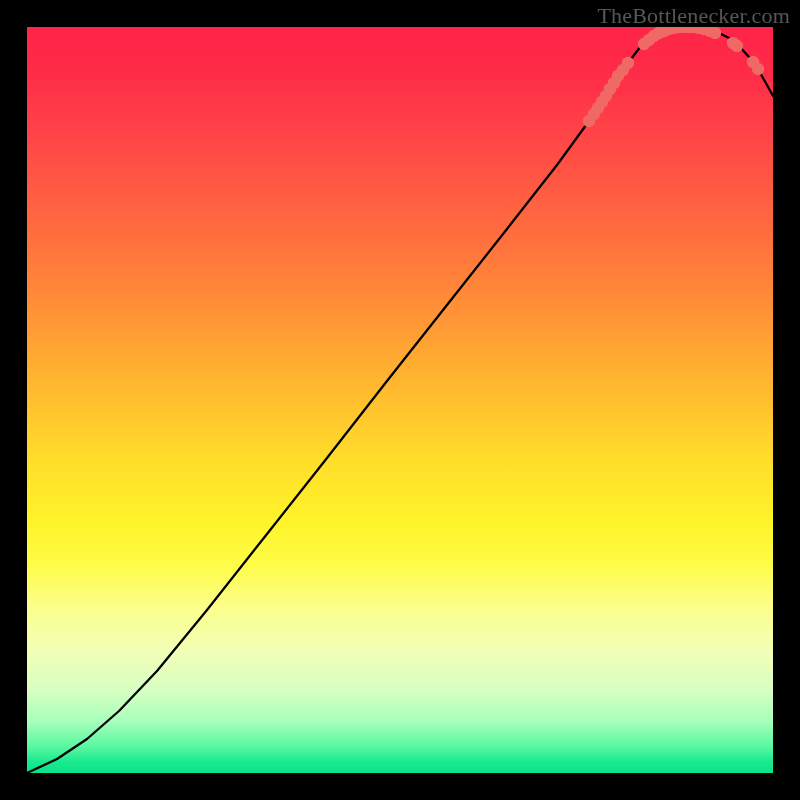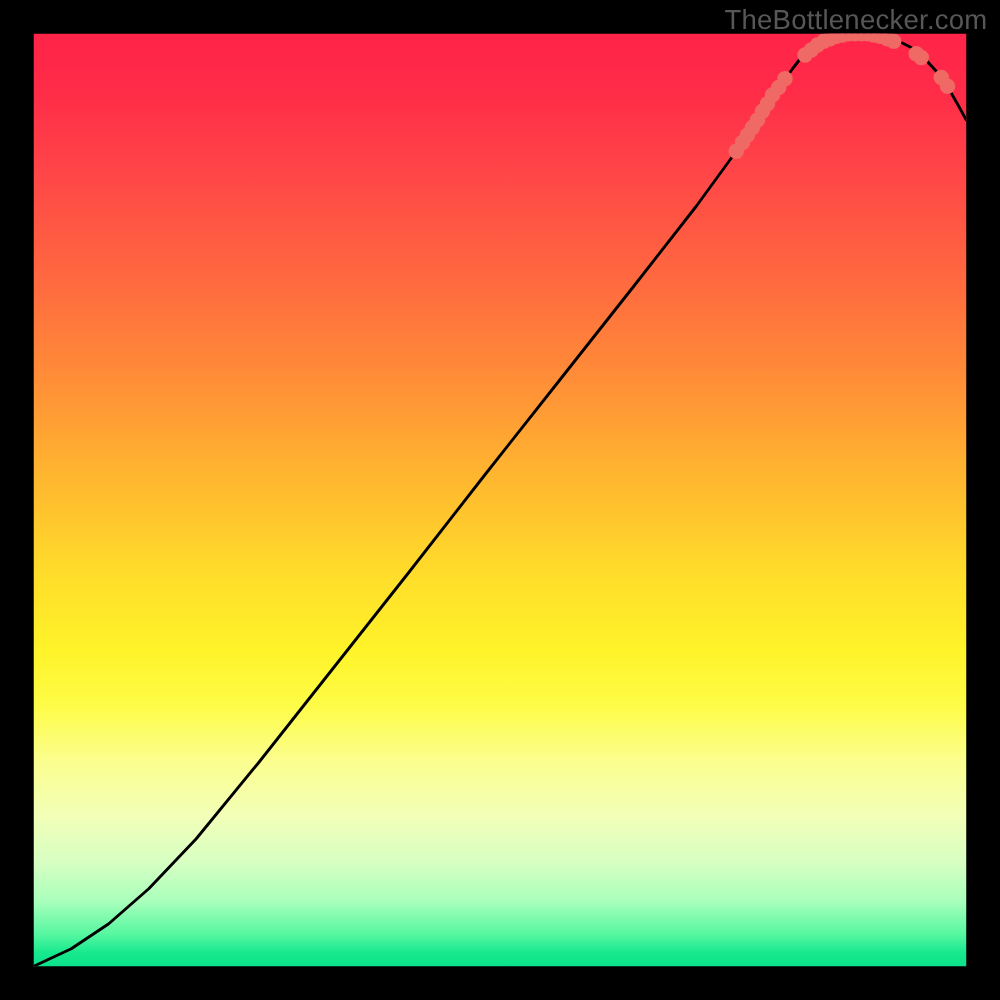--- a/index.html
+++ b/index.html
@@ -63,20 +63,21 @@
   }
   .watermark {
     position: absolute;
     top: 3px;
     right: 10px;
     color: #575757;
     font-size: 22px;
     font-weight: 400;
     letter-spacing: 0.2px;
     user-select: none;
+    font-family: Liberation Serif, serif;
   }
 </style>
 </head>
 <body>
 
 <div class="stage">
   <div class="plot">
     <svg viewBox="0 0 746 746" preserveAspectRatio="none">
       <path id="curve-path" class="curve" d="M0.0 746.0 L30.0 732.0 L60.0 712.0 L92.0 684.0 L130.0 644.0 L180.0 583.0 L240.0 507.0 L300.0 431.0 L360.0 354.0 L420.0 278.0 L480.0 202.0 L530.0 138.0 L562.0 94.0 L576.0 74.0 L588.0 56.0 L598.0 41.0 L607.0 28.0 L614.0 19.0 L621.0 12.0 L630.0 6.0 L640.0 2.0 L652.0 0.0 L666.0 0.0 L680.0 2.0 L692.0 6.0 L702.0 11.0 L712.0 19.0 L722.0 30.0 L732.0 44.0 L740.0 58.0 L746.0 69.0"></path>
       <g id="marker-group">

